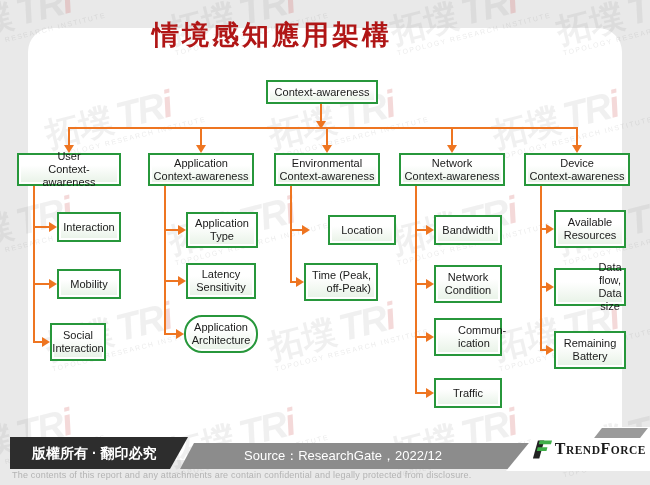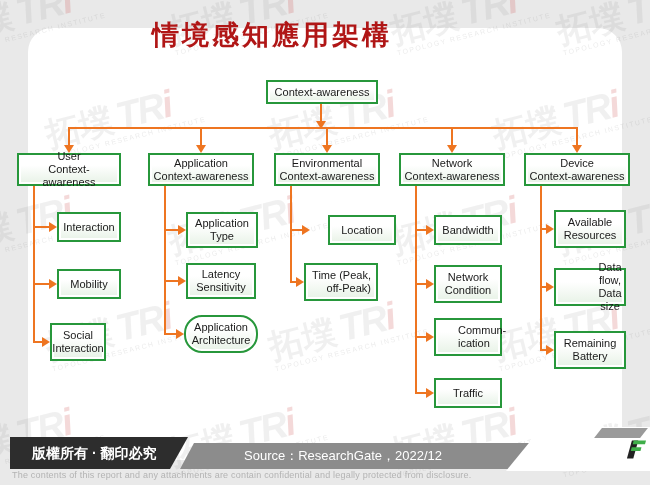--- a/index.html
+++ b/index.html
@@ -173,16 +173,17 @@
 <div class="f-gray">
   <span class="f-src">Source：ResearchGate，2022/12</span>
 </div>
 <div class="f-band">
   <div class="tf">
     <svg width="20" height="19" viewBox="0 0 22 20">
       <polygon points="1,20 6.5,0 13.5,0 8,20" fill="#222222"></polygon>
       <polygon points="8.5,0 22,0 20.9,4.2 7.4,4.2" fill="#3fae49"></polygon>
       <polygon points="6.3,7.5 17,7.5 15.9,11.7 5.2,11.7" fill="#3fae49"></polygon>
     </svg>
+    <span class="tf-text"><span class="tf-big">T</span><span class="tf-small">REND</span><span class="tf-big">F</span><span class="tf-small">ORCE</span></span>
   </div>
 </div>
 <div class="f-stripe"></div>
 <div class="disclaimer">The contents of this report and any attachments are contain confidential and legally protected from disclosure.</div>
 
 </body></html>

